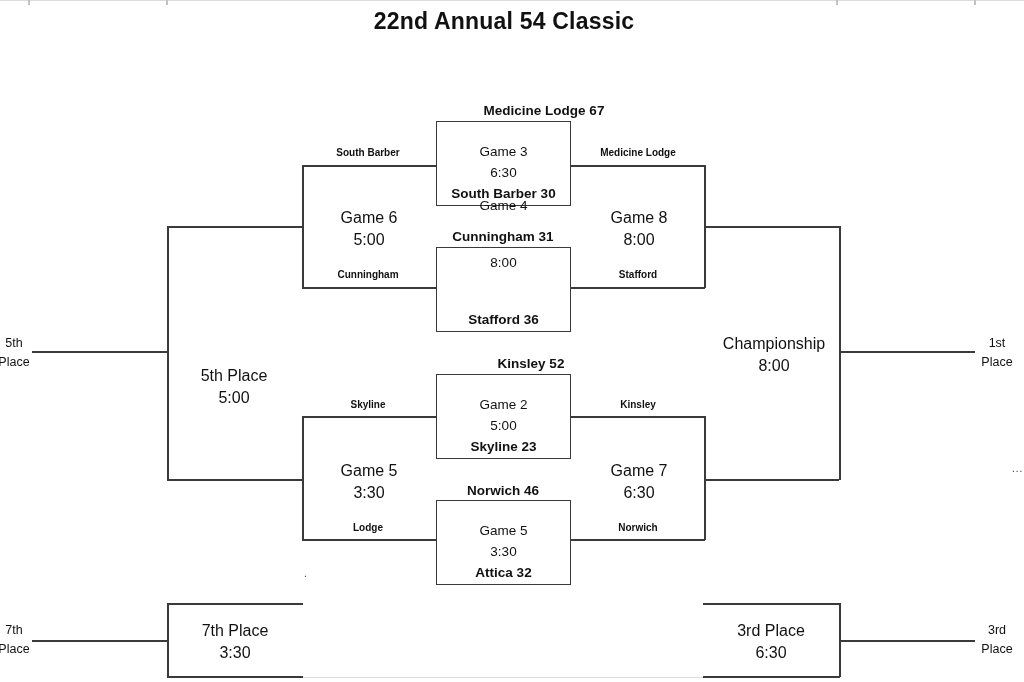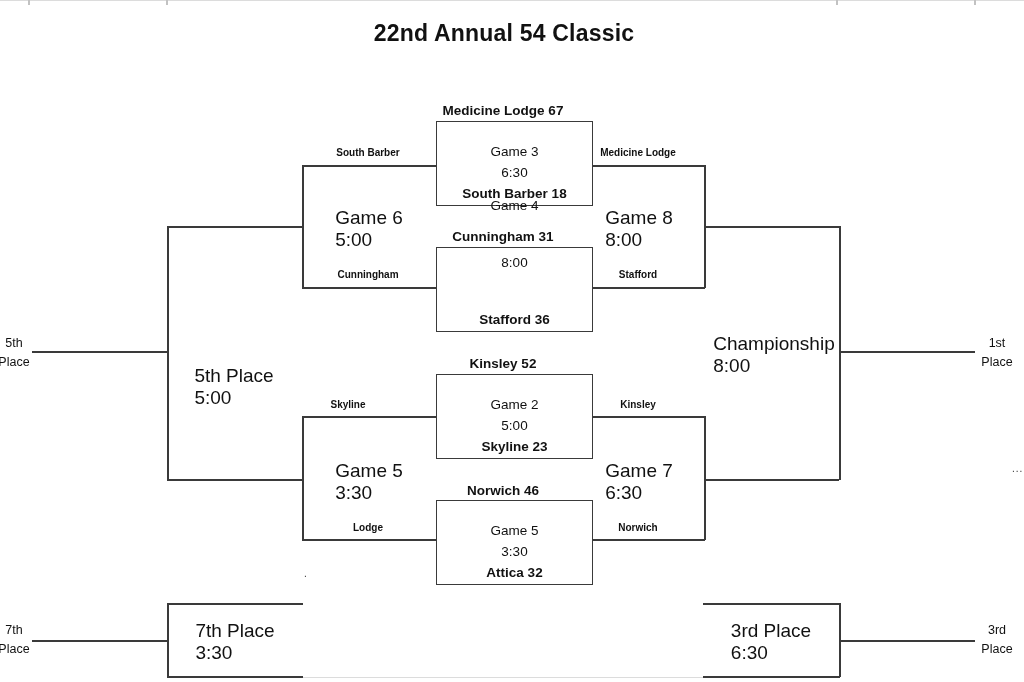--- a/index.html
+++ b/index.html
@@ -17,57 +17,57 @@
   .tick{position:absolute;width:2px;height:5px;background:#c2c2c2;top:0;}
   .title1,.title2{
     position:absolute;left:504px;transform:translateX(-50%);
     font-size:23px;font-weight:bold;white-space:nowrap;letter-spacing:.2px;
   }
   .dateline{
     position:absolute;left:504px;transform:translateX(-50%);
     font-size:19px;white-space:nowrap;
   }
   .gamebox{
-    position:absolute;width:157px;height:85px;
+    position:absolute;width:135px;height:85px;
     border:1.5px solid #3a3a3a;box-sizing:border-box;background:#fff;
     display:flex;flex-direction:column;justify-content:flex-end;
     text-align:center;padding-bottom:1px;
   }
   .gamebox .row{font-size:13.5px;line-height:21px;white-space:nowrap;}
   .boxlabel{
     position:absolute;left:503px;transform:translateX(-50%);
     font-size:13.5px;font-weight:bold;white-space:nowrap;
   }
   .seed{
     position:absolute;transform:translateX(-50%);
     font-size:10px;font-weight:bold;white-space:nowrap;
   }
   .midtext{
     position:absolute;transform:translateX(-50%);
-    font-size:19px;line-height:21.5px;text-align:left;white-space:nowrap;
+    font-size:16px;line-height:21.5px;text-align:center;white-space:nowrap;
   }
   .sidelabel{
     position:absolute;width:34px;
     font-size:12.5px;line-height:19px;text-align:center;white-space:nowrap;
   }
   .mark{position:absolute;font-size:10px;color:#333;letter-spacing:1px;}
   .bold{font-weight:bold;}
 </style>
 </head>
 <body>
 
 <div id="page">
 
   <div class="faintline" style="left:0;top:0;width:1024px;"></div>
   <div class="tick" style="left:28px;"></div>
   <div class="tick" style="left:166px;"></div>
   <div class="tick" style="left:836px;"></div>
   <div class="tick" style="left:974px;"></div>
 
-  <div class="title1" style="top:20px;">22nd Annual 54 Classic</div>
+  <div class="title1" style="top:8px;">22nd Annual 54 Classic</div>
 
   <div class="hline" style="left:302px;top:165px;width:135px;"></div>
   <div class="hline" style="left:302px;top:287px;width:135px;"></div>
   <div class="vline" style="left:302px;top:165px;height:123px;"></div>
   <div class="hline" style="left:167px;top:226px;width:135px;"></div>
 
   <div class="hline" style="left:570px;top:165px;width:135px;"></div>
   <div class="hline" style="left:570px;top:287px;width:135px;"></div>
   <div class="vline" style="left:704px;top:165px;height:123px;"></div>
   <div class="hline" style="left:704px;top:226px;width:135px;"></div>
@@ -92,53 +92,53 @@
   <div class="hline" style="left:167px;top:676px;width:136px;"></div>
   <div class="hline" style="left:32px;top:640px;width:135px;"></div>
 
   <div class="vline" style="left:839px;top:603px;height:74px;"></div>
   <div class="hline" style="left:703px;top:603px;width:137px;"></div>
   <div class="hline" style="left:703px;top:676px;width:137px;"></div>
   <div class="hline" style="left:840px;top:640px;width:135px;"></div>
 
   <div class="faintline" style="left:303px;top:677px;width:400px;"></div>
 
-  <div class="boxlabel" style="top:103px;">Medicine Lodge 67</div>
+  <div class="boxlabel" style="top:103px;margin-left:41px;">Medicine Lodge 67</div>
   <div class="gamebox" style="left:436px;top:121px;">
     <div class="row">Game 3</div>
     <div class="row">6:30</div>
-    <div class="row bold">South Barber 18</div>
+    <div class="row bold">South Barber 30</div>
   </div>
 
   <div class="boxlabel" style="top:229px;">Cunningham 31</div>
   <div class="gamebox" style="left:436px;top:247px;gap:36px;">
     <div class="row">Game 4</div>
     <div class="row">8:00</div>
     <div class="row bold">Stafford 36</div>
   </div>
 
-  <div class="boxlabel" style="top:356px;">Kinsley 52</div>
+  <div class="boxlabel" style="top:356px;margin-left:28px;">Kinsley 52</div>
   <div class="gamebox" style="left:436px;top:374px;">
     <div class="row">Game 2</div>
     <div class="row">5:00</div>
     <div class="row bold">Skyline 23</div>
   </div>
 
   <div class="boxlabel" style="top:483px;">Norwich 46</div>
   <div class="gamebox" style="left:436px;top:500px;">
     <div class="row">Game 5</div>
     <div class="row">3:30</div>
     <div class="row bold">Attica 32</div>
   </div>
 
   <div class="seed" style="left:368px;top:147px;">South Barber</div>
   <div class="seed" style="left:368px;top:269px;">Cunningham</div>
   <div class="seed" style="left:638px;top:147px;">Medicine Lodge</div>
   <div class="seed" style="left:638px;top:269px;">Stafford</div>
-  <div class="seed" style="left:348px;top:399px;">Skyline</div>
+  <div class="seed" style="left:368px;top:399px;">Skyline</div>
   <div class="seed" style="left:368px;top:522px;">Lodge</div>
   <div class="seed" style="left:638px;top:399px;">Kinsley</div>
   <div class="seed" style="left:638px;top:522px;">Norwich</div>
 
   <div class="midtext" style="left:369px;top:207px;">
     <div>Game 6</div>
     <div>5:00</div>
   </div>
   <div class="midtext" style="left:639px;top:207px;">
     <div>Game 8</div>

